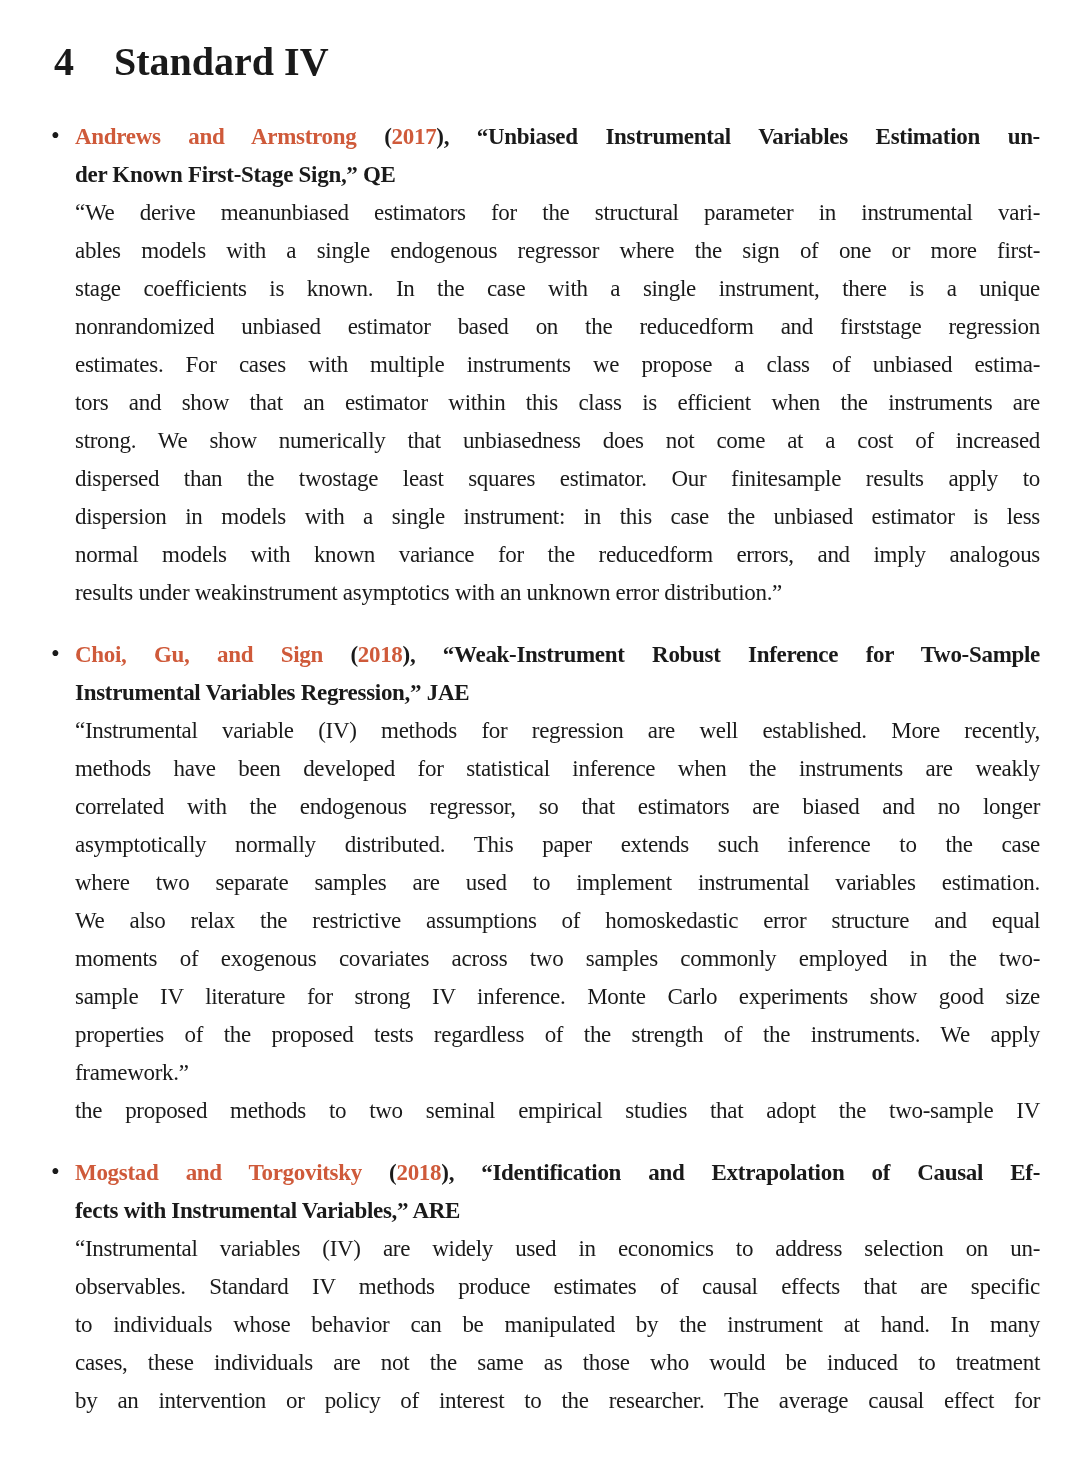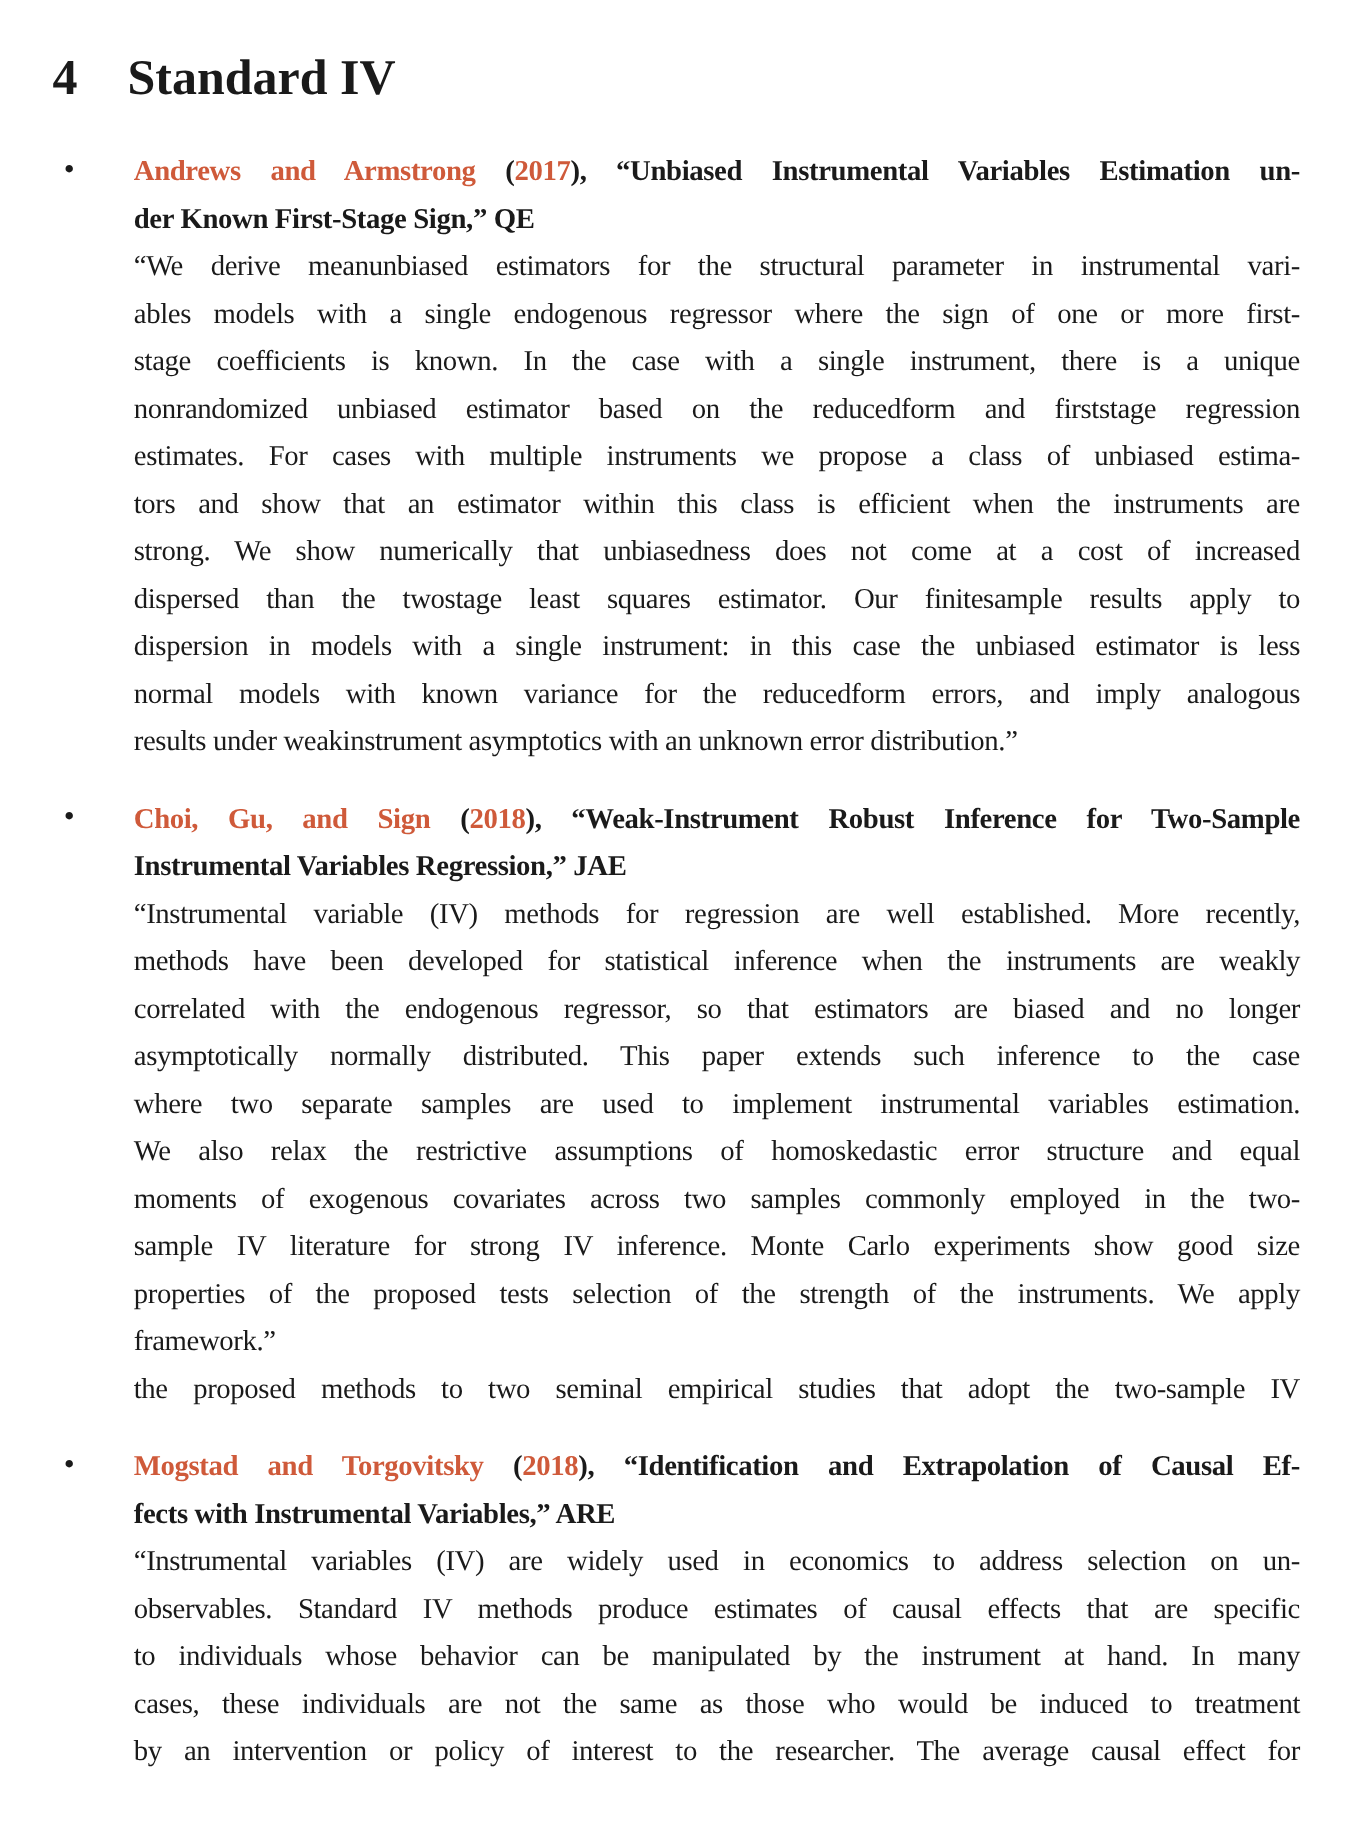--- a/index.html
+++ b/index.html
@@ -16,21 +16,21 @@
     overflow: hidden;
     position: relative;
     font-family: "Liberation Serif", serif;
     color: var(--ink);
   }
   h1.section {
     font-family: "Liberation Serif", serif;
     font-size: 40px;
     line-height: 48px;
     font-weight: 700;
-    margin: 38px 0 32px 42px;
+    margin: 38px 0 32px 54px;
     color: var(--ink);
   }
   h1.section .secnum { margin-right: 40px; }
   .content {
     margin-left: 75px;
     width: 965px;
     font-size: 23px;
     line-height: 38px;
     letter-spacing: -0.3px;
     color: var(--ink);
@@ -38,21 +38,21 @@
   .entry { position: relative; margin-bottom: 24px; }
   .bullet {
     position: absolute;
     left: -24px;
     top: -1px;
     font-size: 25px;
     line-height: 38px;
     color: var(--ink);
   }
   .heading { font-weight: 700; }
-  .line { min-height: 38px; margin-left: 32px; }
+  .line { min-height: 38px; }
   .just {
     text-align: justify;
     text-align-last: justify;
     text-justify: inter-word;
   }
   .link { color: var(--accent); cursor: pointer; }
 </style>
 </head>
 <body>
 
@@ -89,21 +89,21 @@
         </div>
         <div class="abstract">
           <div class="line just">“Instrumental variable (IV) methods for regression are well established. More recently,</div>
           <div class="line just">methods have been developed for statistical inference when the instruments are weakly</div>
           <div class="line just">correlated with the endogenous regressor, so that estimators are biased and no longer</div>
           <div class="line just">asymptotically normally distributed. This paper extends such inference to the case</div>
           <div class="line just">where two separate samples are used to implement instrumental variables estimation.</div>
           <div class="line just">We also relax the restrictive assumptions of homoskedastic error structure and equal</div>
           <div class="line just">moments of exogenous covariates across two samples commonly employed in the two-</div>
           <div class="line just">sample IV literature for strong IV inference. Monte Carlo experiments show good size</div>
-          <div class="line just">properties of the proposed tests selection of the strength of the instruments. We apply</div>
+          <div class="line just">properties of the proposed tests regardless of the strength of the instruments. We apply</div>
           <div class="line">framework.”</div>
           <div class="line just">the proposed methods to two seminal empirical studies that adopt the two-sample IV</div>
         </div>
       </div>
       <div class="entry">
         <span class="bullet">•</span>
         <div class="heading">
           <div class="line just"><span class="link">Mogstad and Torgovitsky</span><span> (</span><span class="link">2018</span><span>), “Identification and Extrapolation of Causal Ef-</span></div>
           <div class="line"><span>fects with Instrumental Variables,” ARE</span></div>
         </div>

